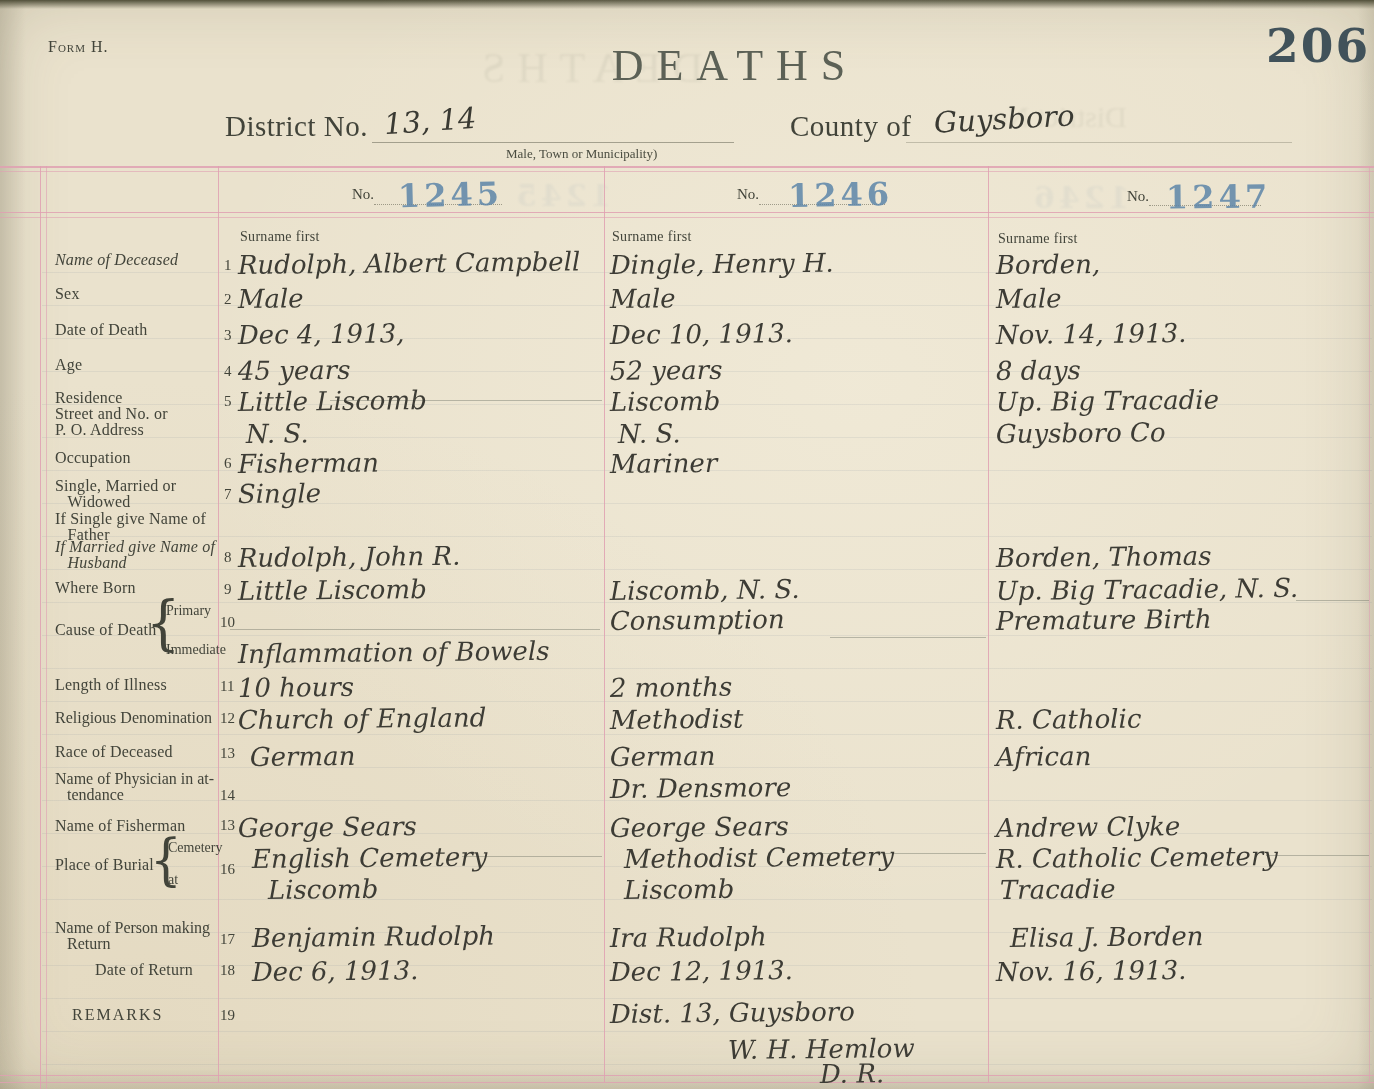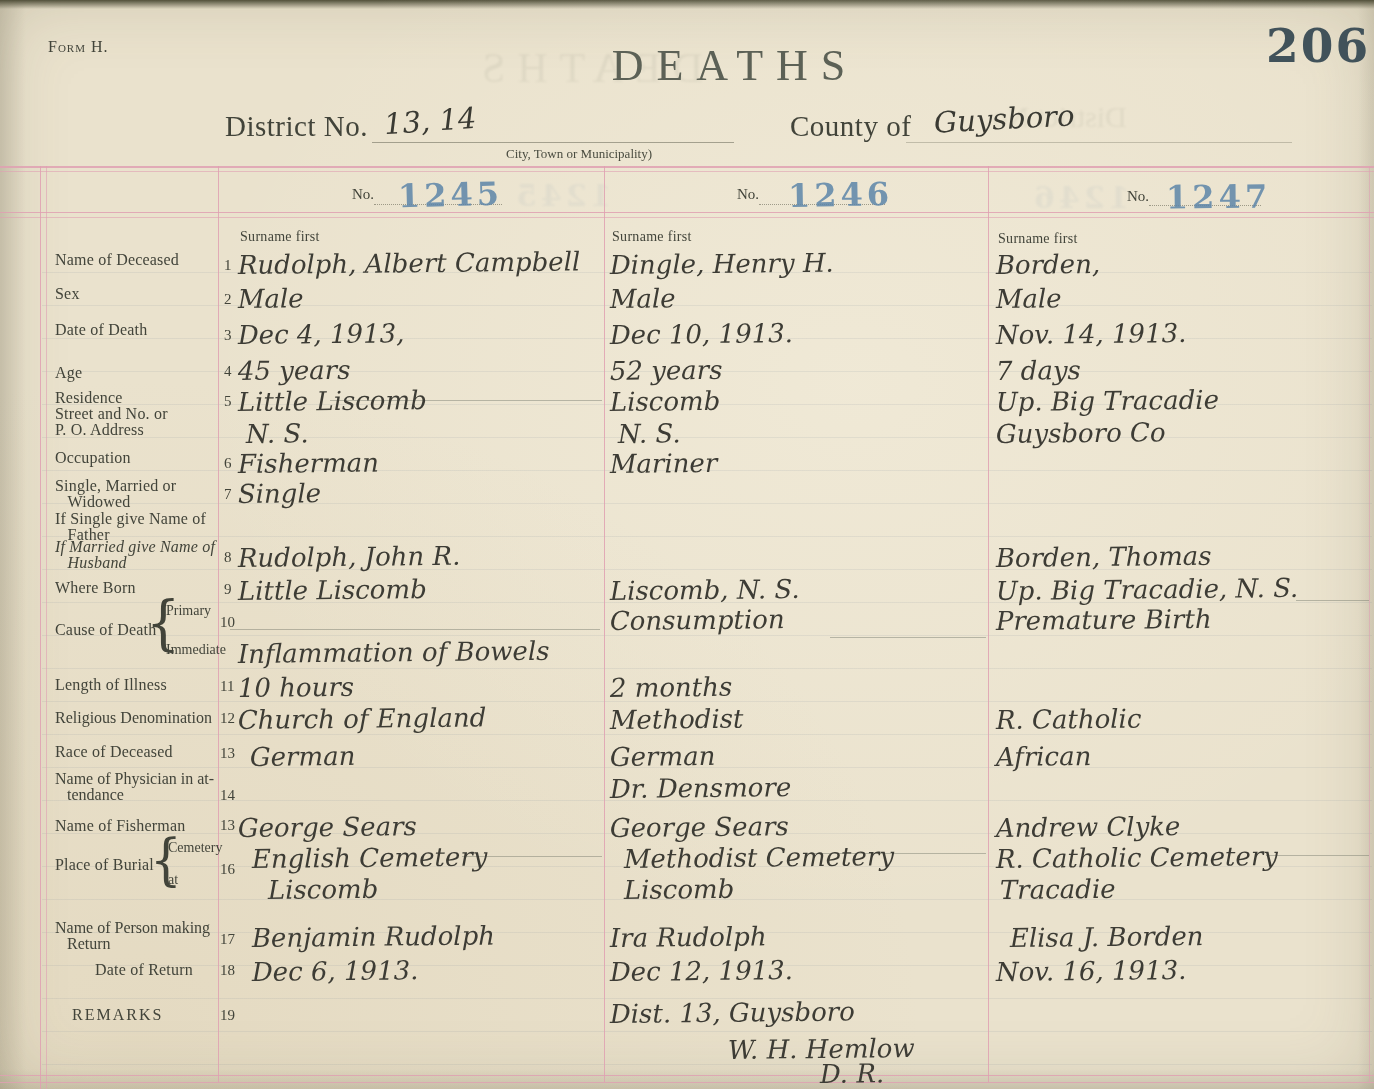--- a/index.html
+++ b/index.html
@@ -65,21 +65,21 @@
   <div class="abs ghoststamp" style="left:512px;top:178px;font-size:30px;">1245</div>
   <div class="abs ghoststamp" style="left:1030px;top:180px;font-size:30px;">1246</div>
 
   <div class="abs print formlabel">Form H.</div>
   <div class="abs print title">DEATHS</div>
   <div class="abs pagenum">206</div>
 
   <div class="abs print biglabel" style="left:225px;top:110px;">District No.</div>
   <div class="abs hwhead" style="left:384px;top:104px;transform:rotate(-4deg);">13, 14</div>
   <div class="abs rule" style="left:372px;top:142px;width:362px;"></div>
-  <div class="abs print sublabel" style="left:506px;top:146px;">City, Town or Municipality)</div>
+  <div class="abs print sublabel" style="left:506px;top:146px;">Male, Town or Municipality)</div>
 
   <div class="abs print biglabel" style="left:790px;top:110px;">County of</div>
   <div class="abs hwhead" style="left:934px;top:102px;transform:rotate(-3deg);">Guysboro</div>
   <div class="abs rule thin" style="left:906px;top:142px;width:386px;"></div>
 
   <div class="abs ruling"></div>
 
   <div class="abs pink h" style="left:0;top:166px;width:1374px;"></div>
   <div class="abs pink h thin" style="left:0;top:171px;width:1374px;height:1px;"></div>
   <div class="abs pink h" style="left:0;top:212px;width:1374px;height:1px;"></div>
@@ -110,24 +110,24 @@
   <div class="abs stamp" style="left:788px;top:176px;transform:rotate(-1deg);">1246</div>
 
   <div class="abs print nolabel" style="left:1127px;top:188px;">No.</div>
   <div class="abs dotrule" style="left:1149px;top:205px;width:112px;"></div>
   <div class="abs stamp" style="left:1166px;top:178px;transform:rotate(-.5deg);">1247</div>
 
   <div class="abs print surnote" style="left:240px;top:229px;">Surname first</div>
   <div class="abs print surnote" style="left:612px;top:229px;">Surname first</div>
   <div class="abs print surnote" style="left:998px;top:231px;">Surname first</div>
 
-  <div class="abs print plabel" style="left:55px;top:252px;">Name of Deceased</div>
+  <div class="abs print plabel" style="left:55px;top:252px;font-style:italic;">Name of Deceased</div>
   <div class="abs print plabel" style="left:55px;top:286px;">Sex</div>
   <div class="abs print plabel" style="left:55px;top:322px;">Date of Death</div>
-  <div class="abs print plabel" style="left:55px;top:357px;margin-top:8px;">Age</div>
+  <div class="abs print plabel" style="left:55px;top:357px;">Age</div>
   <div class="abs print plabel" style="left:55px;top:390px;">Residence
 Street and No. or
 P. O. Address</div>
   <div class="abs print plabel" style="left:55px;top:450px;">Occupation</div>
   <div class="abs print plabel" style="left:55px;top:478px;">Single, Married or
 &nbsp;&nbsp;&nbsp;Widowed</div>
   <div class="abs print plabel" style="left:55px;top:511px;">If Single give Name of
 &nbsp;&nbsp;&nbsp;Father</div>
   <div class="abs print plabel" style="left:55px;top:539px;font-style:italic;">If Married give Name of
 &nbsp;&nbsp;&nbsp;Husband</div>
@@ -213,21 +213,21 @@
   <div class="abs hw c1 p-bur2" style="margin-left:14px;">Liscomb</div>
   <div class="abs hw c1 p-ret">Ira Rudolph</div>
   <div class="abs hw c1 p-dor">Dec 12, 1913.</div>
   <div class="abs hw c1 p-rem1">Dist. 13,  Guysboro</div>
   <div class="abs hw c1 p-rem2">W. H. Hemlow</div>
   <div class="abs hw c1 p-rem3">D. R.</div>
 
   <div class="abs hw c2 p-name">Borden,</div>
   <div class="abs hw c2 p-sex">Male</div>
   <div class="abs hw c2 p-dod">Nov. 14, 1913.</div>
-  <div class="abs hw c2 p-age">7 days</div>
+  <div class="abs hw c2 p-age">8 days</div>
   <div class="abs hw c2 p-res1">Up. Big Tracadie</div>
   <div class="abs hw c2 p-res2" style="margin-left:0;">Guysboro Co</div>
   <div class="abs hw c2 p-fath">Borden, Thomas</div>
   <div class="abs hw c2 p-born">Up. Big Tracadie, N. S.</div>
   <div class="abs hw c2 p-cause">Premature Birth</div>
   <div class="abs hw c2 p-rel">R. Catholic</div>
   <div class="abs hw c2 p-race">African</div>
   <div class="abs hw c2 p-und">Andrew Clyke</div>
   <div class="abs hw c2 p-bur1" style="margin-left:0;">R. Catholic Cemetery</div>
   <div class="abs hw c2 p-bur2" style="margin-left:4px;">Tracadie</div>

